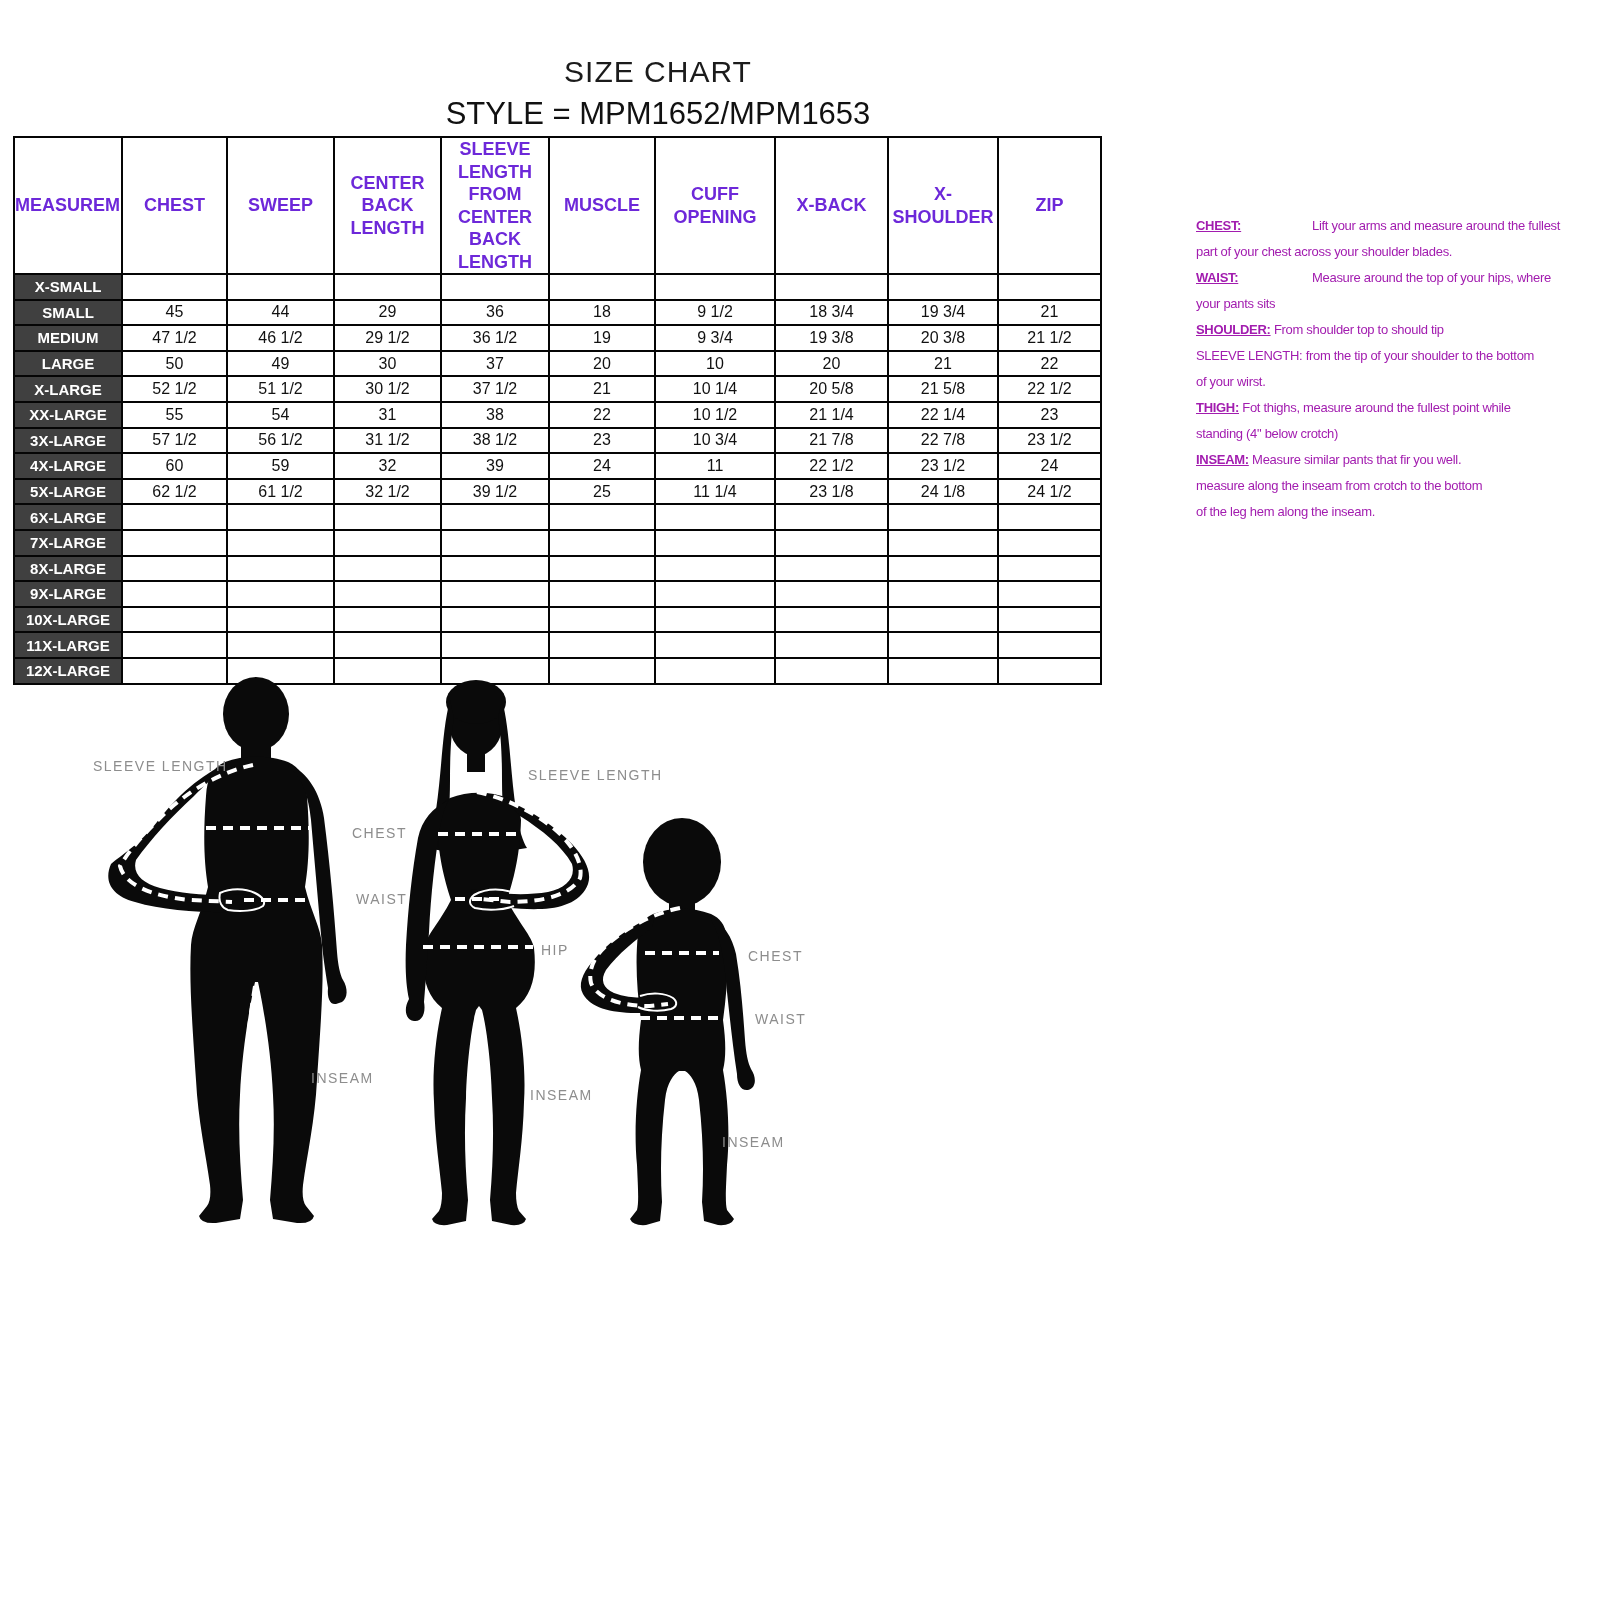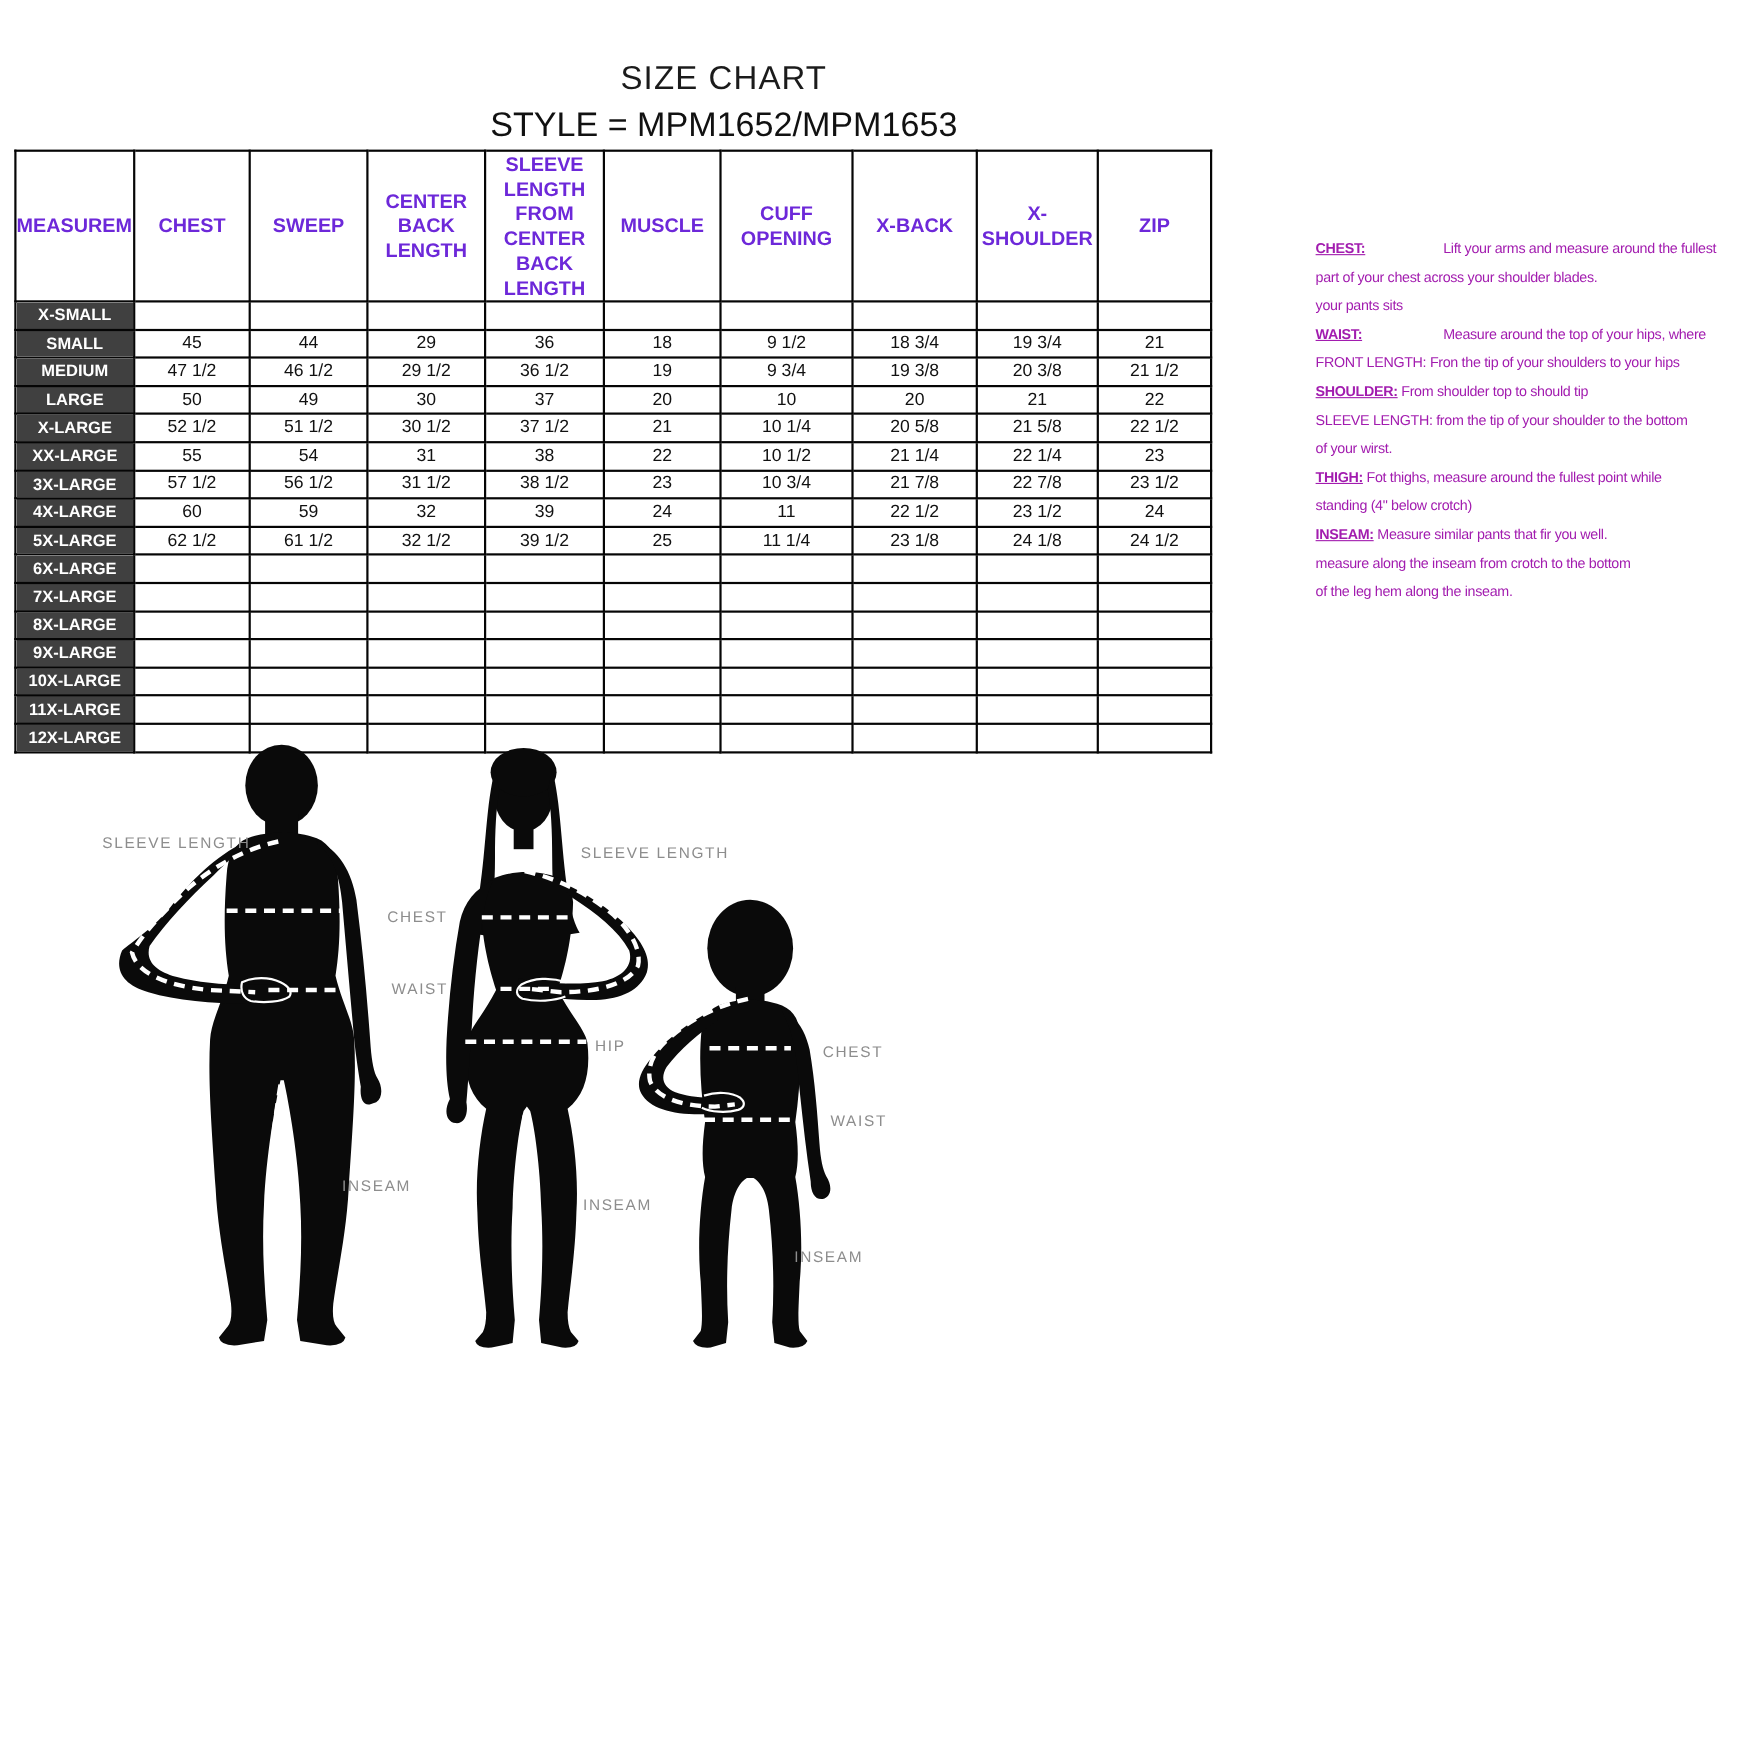--- a/index.html
+++ b/index.html
@@ -259,23 +259,22 @@
           <td></td>
           <td></td>
           <td></td>
         </tr>
       </tbody>
   </table>
 
   <div class="instructions">
       <div class="instr-line"><span class="instr-label tabbed">CHEST:</span><span>Lift your arms and measure around the fullest</span></div>
       <div class="instr-line"><span>part of your chest across your shoulder blades.</span></div>
+      <div class="instr-line"><span class="instr-label tabbed">WAIST:</span><span>Measure around the top of  your hips, where</span></div>
       <div class="instr-line"><span>your pants sits</span></div>
-      <div class="instr-line"><span class="instr-label tabbed">WAIST:</span><span>Measure around the top of  your hips, where</span></div>
-      <div class="instr-line"><span>FRONT LENGTH: Fron the tip of your shoulders to your hips</span></div>
       <div class="instr-line"><span class="instr-label">SHOULDER:</span><span> From shoulder top to should tip</span></div>
       <div class="instr-line"><span>SLEEVE LENGTH: from the tip of your shoulder to the bottom</span></div>
       <div class="instr-line"><span>of your wirst.</span></div>
       <div class="instr-line"><span class="instr-label">THIGH:</span><span> Fot thighs, measure around the fullest point while</span></div>
       <div class="instr-line"><span>standing (4" below crotch)</span></div>
       <div class="instr-line"><span class="instr-label">INSEAM:</span><span> Measure similar pants that fir you well.</span></div>
       <div class="instr-line"><span>measure along the inseam from crotch to the bottom</span></div>
       <div class="instr-line"><span>of the leg hem along the inseam.</span></div>
     </div>
 

